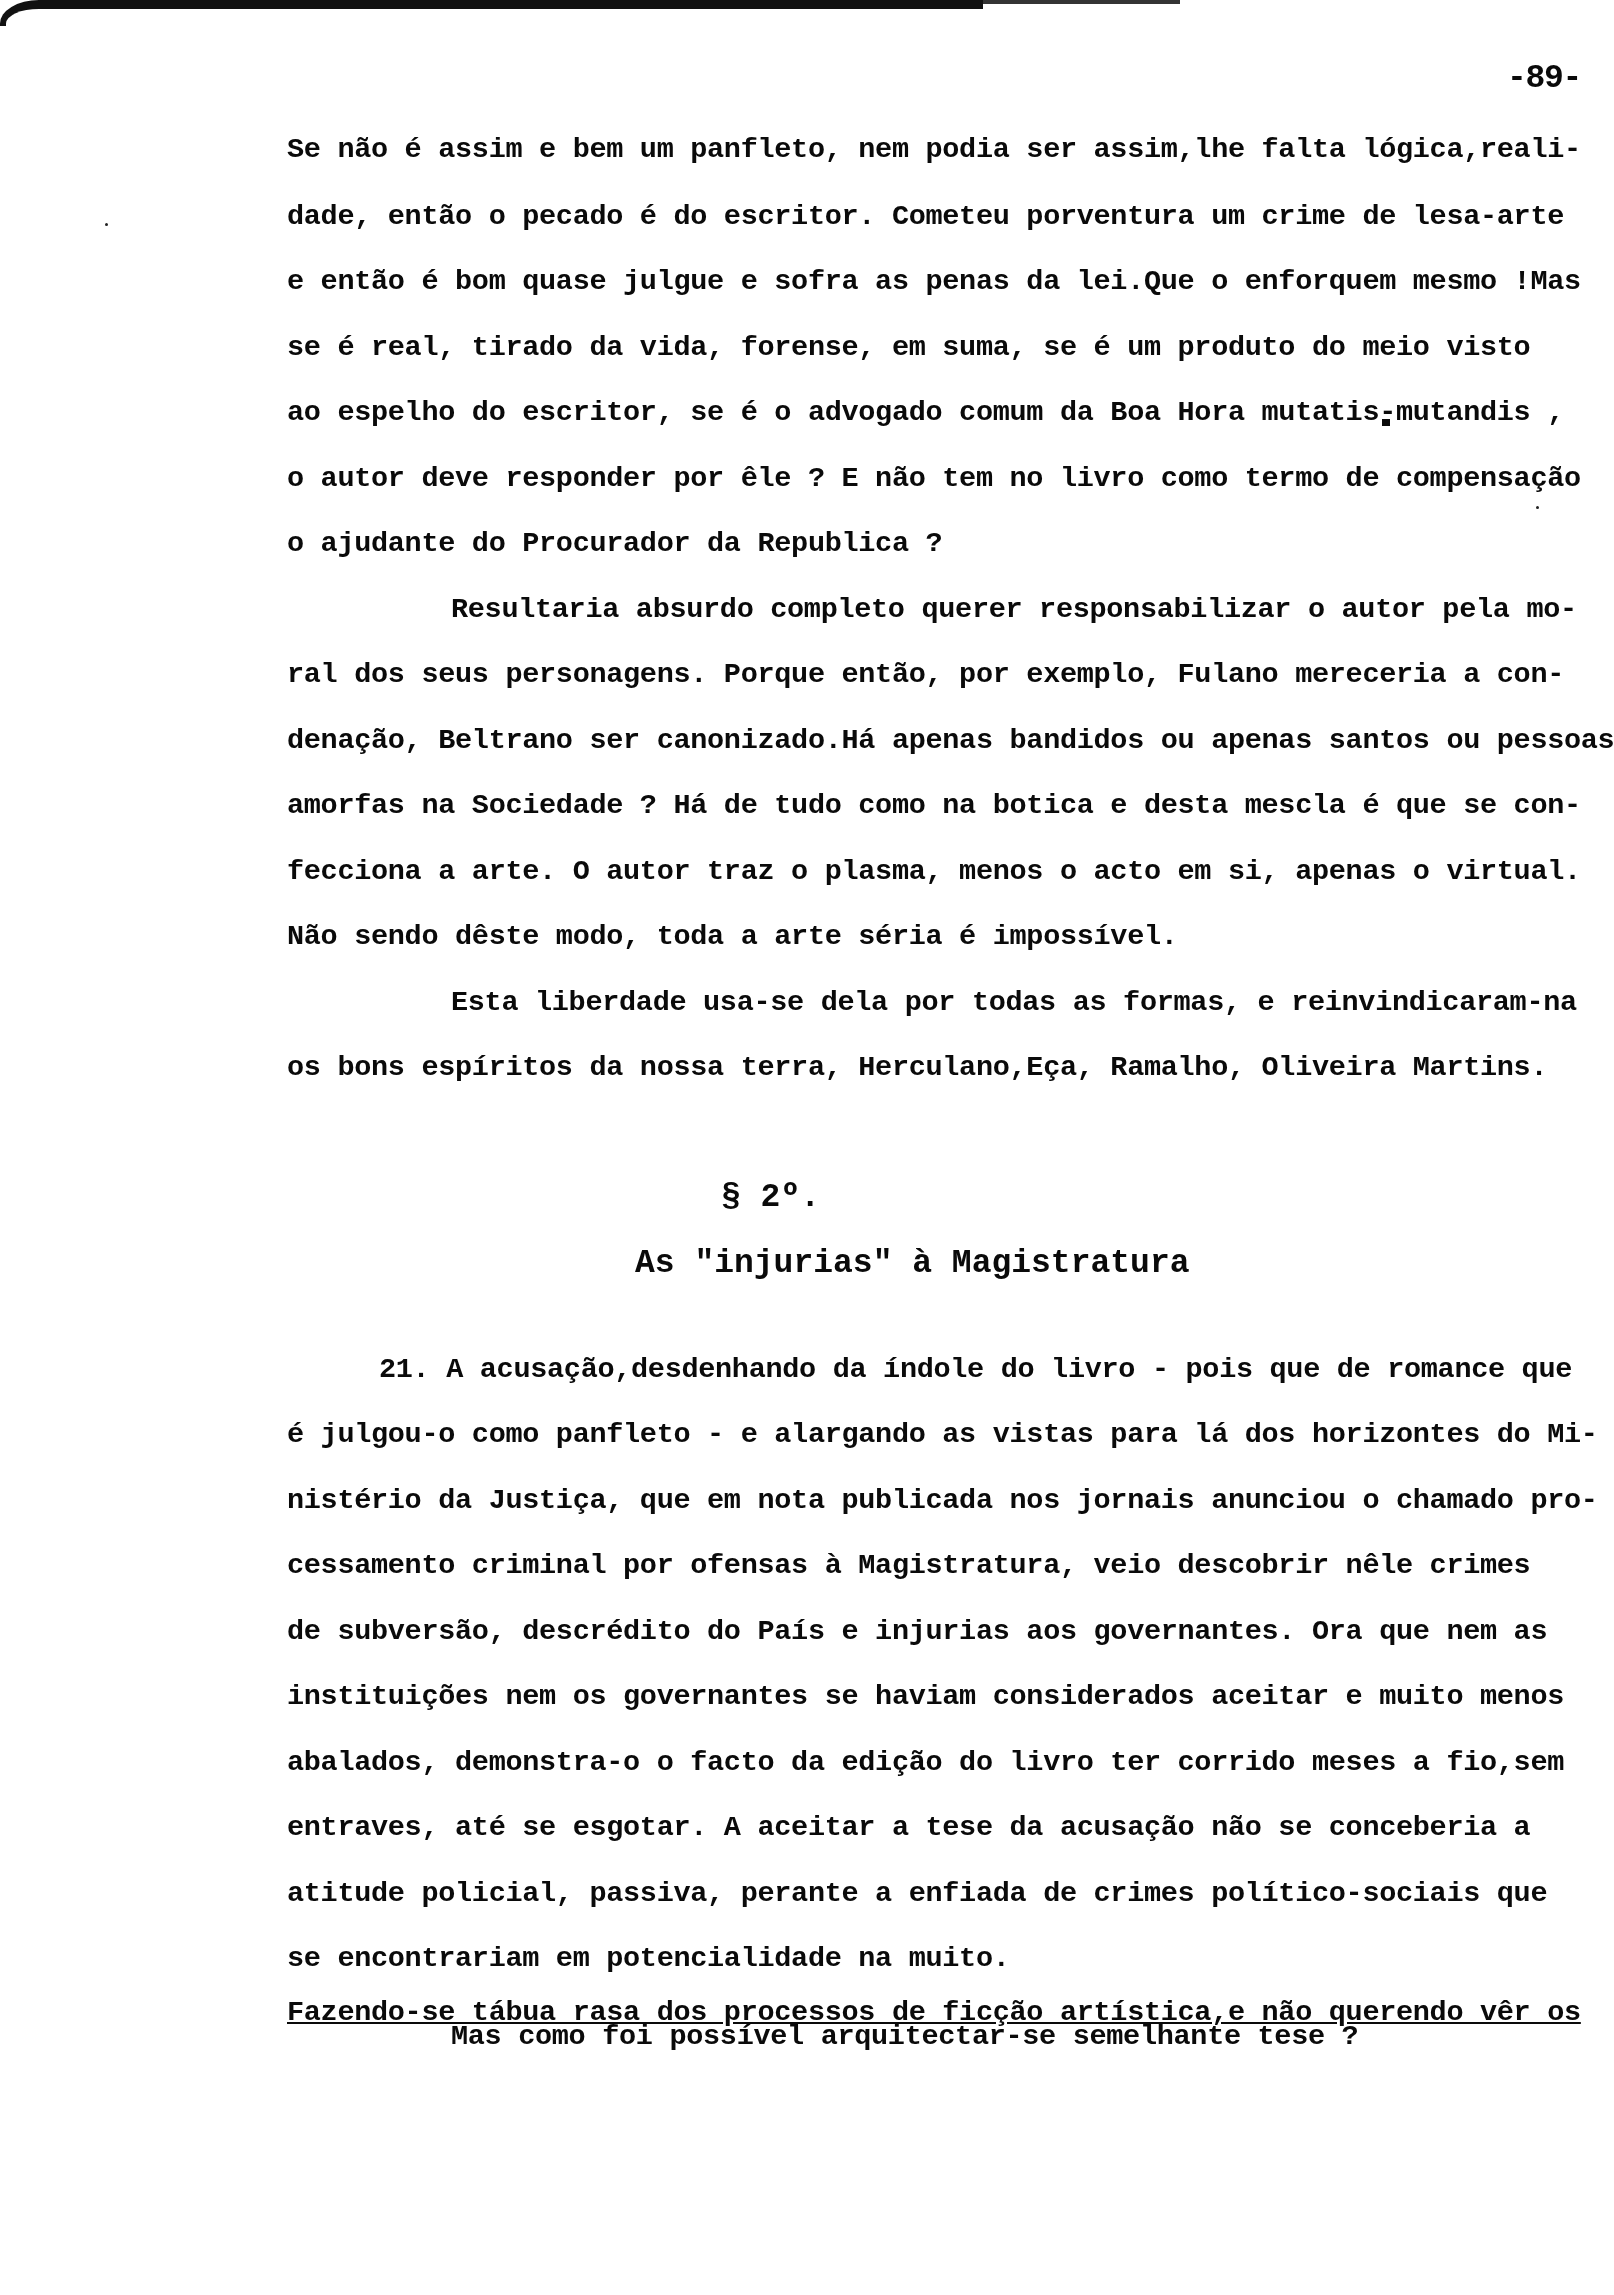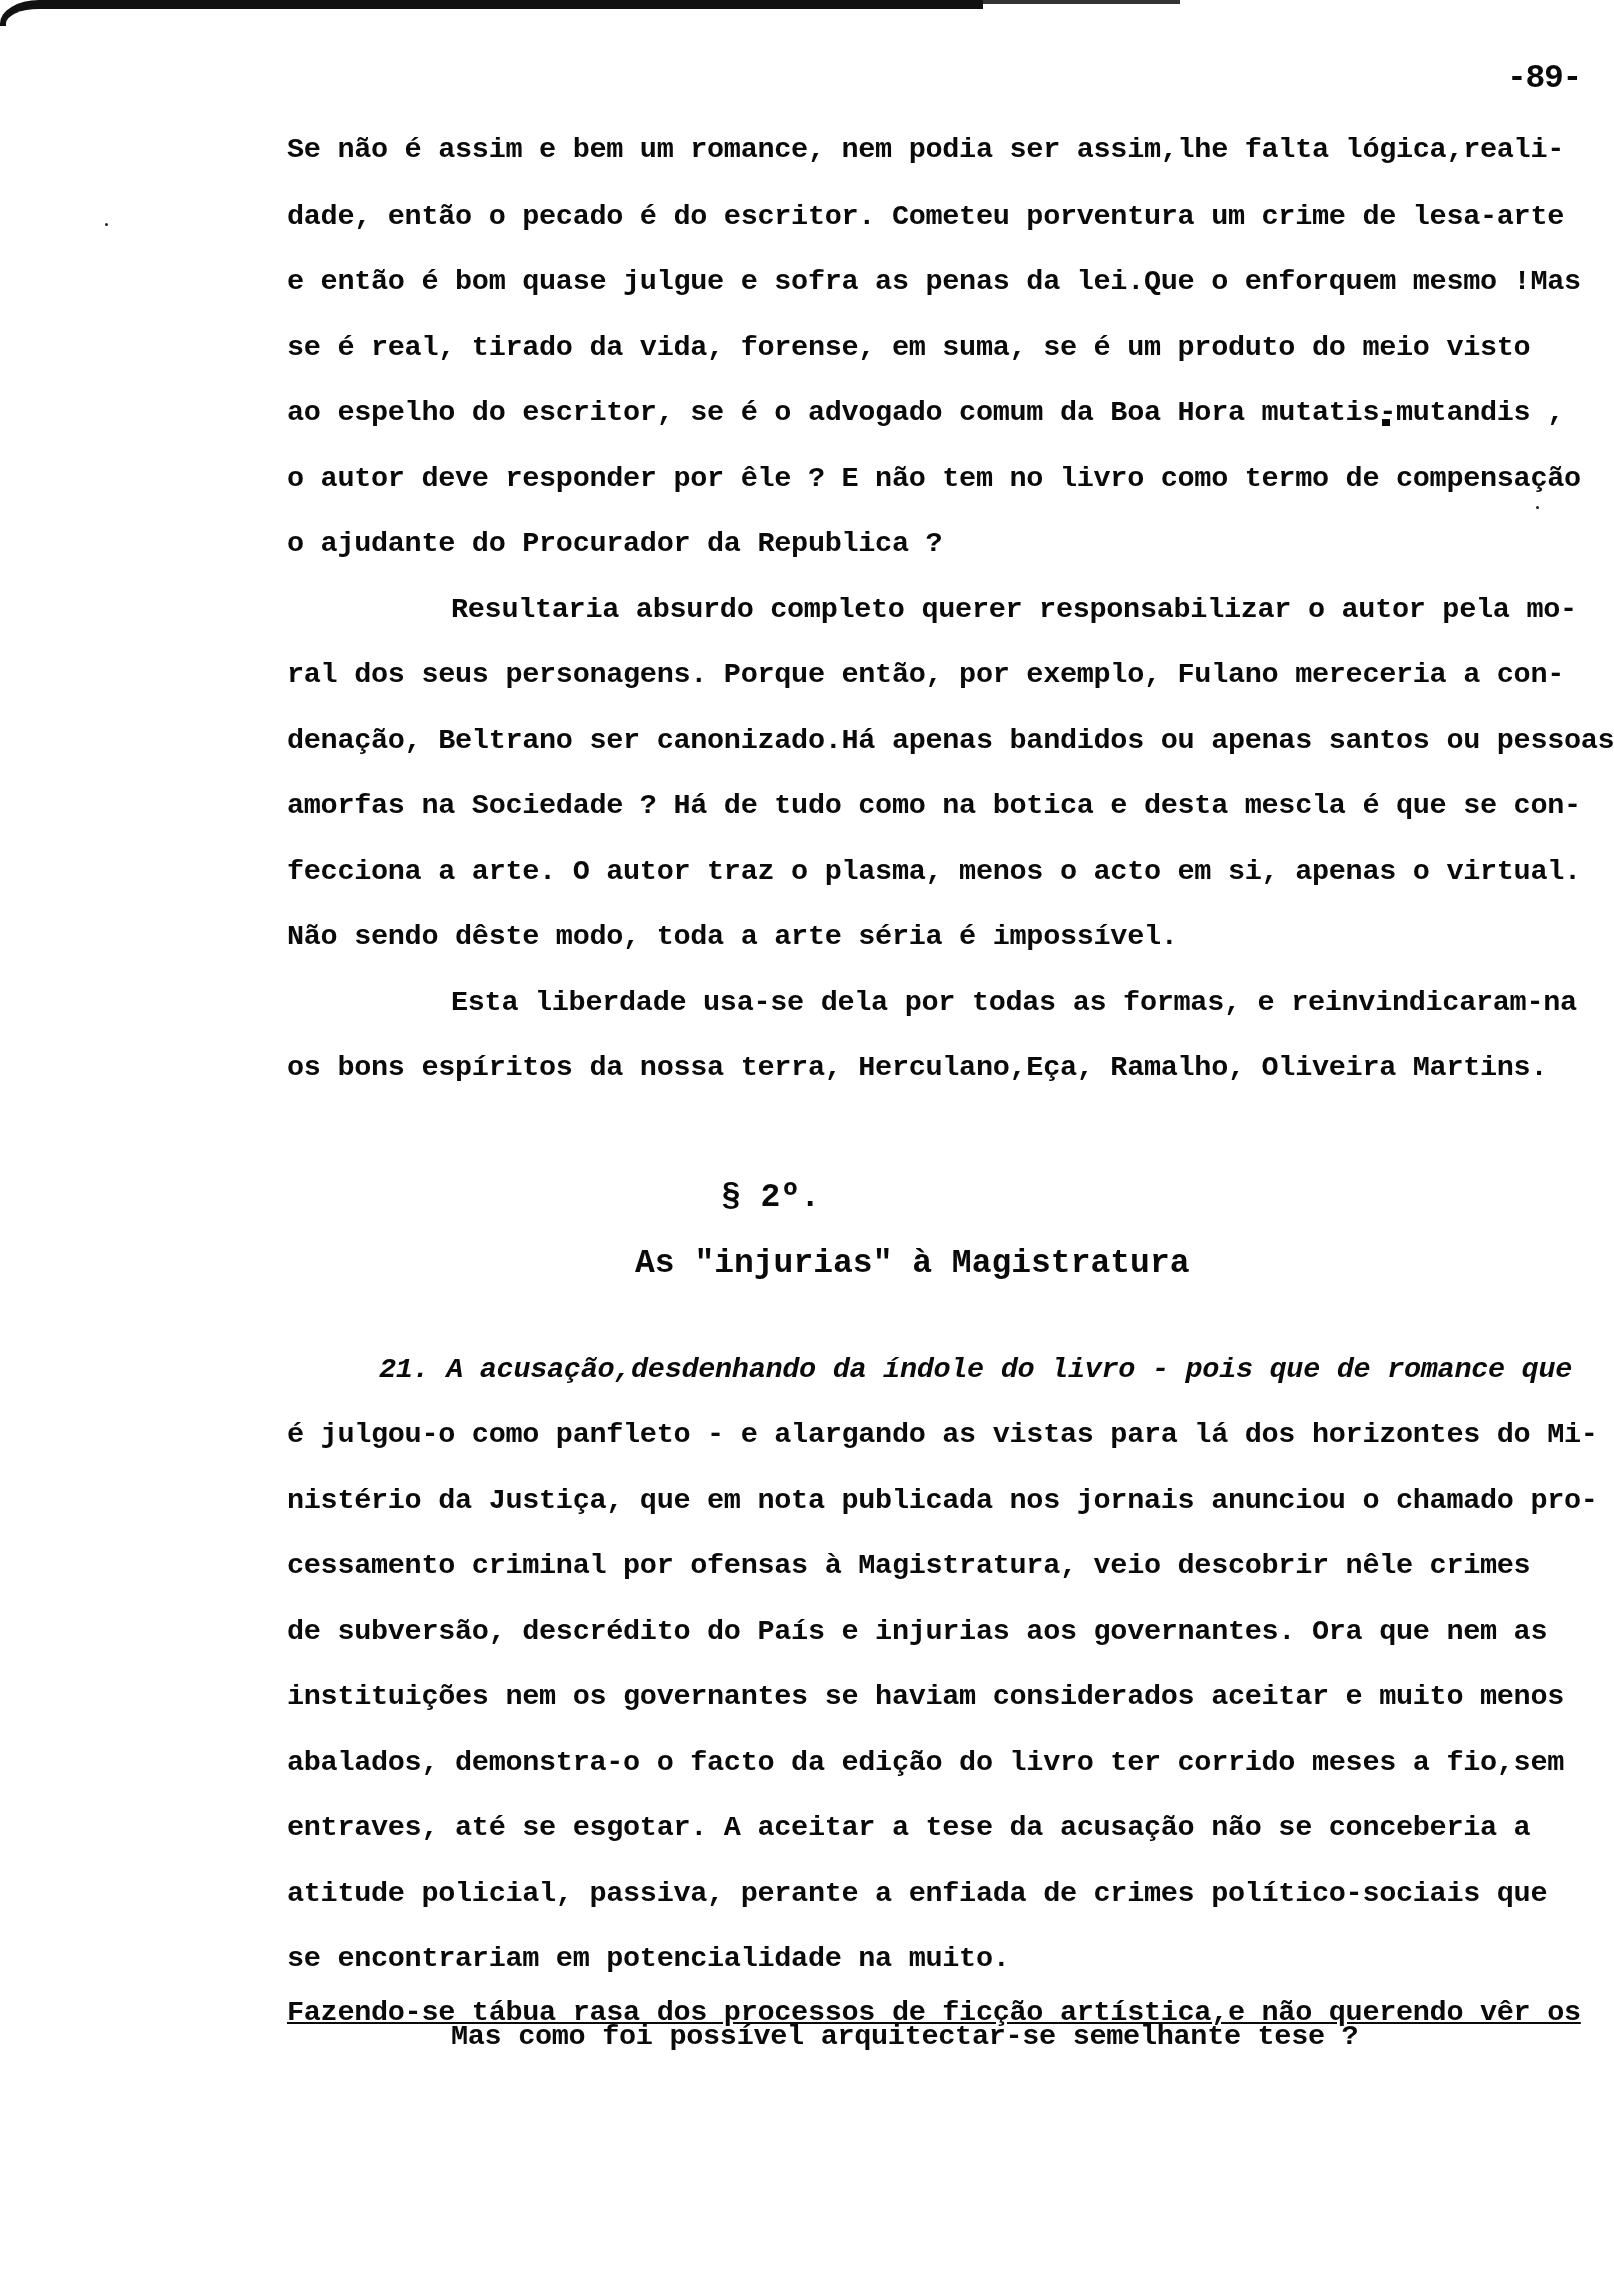--- a/index.html
+++ b/index.html
@@ -85,21 +85,21 @@
 
 <div class="top-edge"></div>
 <div class="top-edge-thin"></div>
 
 <div class="page-number">-89-</div>
 
 <div class="speck" style="left:105px; top:223px;"></div>
 <div class="speck" style="left:1536px; top:506px;"></div>
 
 <div class="text-block">
-  <div class="line" style="top:130px;">Se não é assim e bem um romance, nem podia ser assim,lhe falta lógica,reali-</div>
+  <div class="line" style="top:130px;">Se não é assim e bem um panfleto, nem podia ser assim,lhe falta lógica,reali-</div>
   <div class="line" style="top:197px;">dade, então o pecado é do escritor. Cometeu porventura um crime de lesa-arte</div>
   <div class="line" style="top:262px;">e então é bom quase julgue e sofra as penas da lei.Que o enforquem mesmo !Mas</div>
   <div class="line" style="top:328px;">se é real, tirado da vida, forense, em suma, se é um produto do meio visto</div>
   <div class="line" style="top:393px;"><span>ao espelho do escritor, se é o advogado comum da Boa Hora </span><span class="strike">mutatis-mutandis</span><span> ,</span></div>
   <div class="line" style="top:459px;">o autor deve responder por êle ? E não tem no livro como termo de compensação</div>
   <div class="line" style="top:524px;">o ajudante do Procurador da Republica ?</div>
 </div>
 
 <div class="text-block">
   <div class="line indent" style="top:590px;">Resultaria absurdo completo querer responsabilizar o autor pela mo-</div>
@@ -112,21 +112,21 @@
 
 <div class="text-block">
   <div class="line indent" style="top:983px;">Esta liberdade usa-se dela por todas as formas, e reinvindicaram-na</div>
   <div class="line" style="top:1048px;">os bons espíritos da nossa terra, Herculano,Eça, Ramalho, Oliveira Martins.</div>
 </div>
 
 <div class="heading" style="left:721px; top:1179px;">§ 2º.</div>
 <div class="heading" style="left:635px; top:1245px;">As "injurias" à Magistratura</div>
 
 <div class="text-block">
-  <div class="line indent-num" style="top:1350px;font-style:italic;">21. A acusação,desdenhando da índole do livro - pois que de romance que</div>
+  <div class="line indent-num" style="top:1350px;">21. A acusação,desdenhando da índole do livro - pois que de romance que</div>
   <div class="line" style="top:1415px;">é julgou-o como panfleto - e alargando as vistas para lá dos horizontes do Mi-</div>
   <div class="line" style="top:1481px;">nistério da Justiça, que em nota publicada nos jornais anunciou o chamado pro-</div>
   <div class="line" style="top:1546px;">cessamento criminal por ofensas à Magistratura, veio descobrir nêle crimes</div>
   <div class="line" style="top:1612px;">de subversão, descrédito do País e injurias aos governantes. Ora que nem as</div>
   <div class="line" style="top:1677px;">instituições nem os governantes se haviam considerados aceitar e muito menos</div>
   <div class="line" style="top:1743px;">abalados, demonstra-o o facto da edição do livro ter corrido meses a fio,sem</div>
   <div class="line" style="top:1808px;">entraves, até se esgotar. A aceitar a tese da acusação não se conceberia a</div>
   <div class="line" style="top:1874px;">atitude policial, passiva, perante a enfiada de crimes político-sociais que</div>
   <div class="line" style="top:1939px;">se encontrariam em potencialidade na muito.</div>
 </div>

